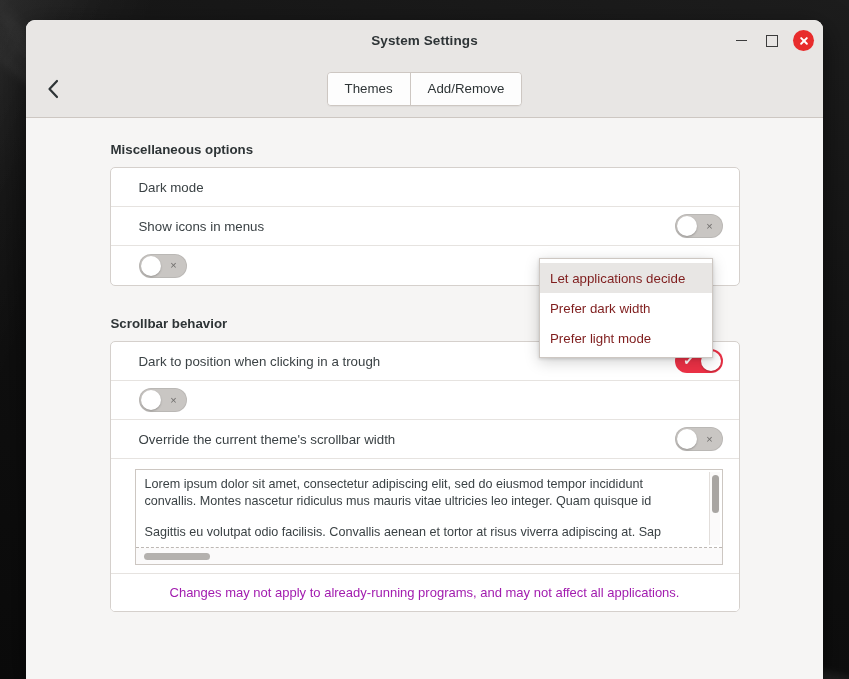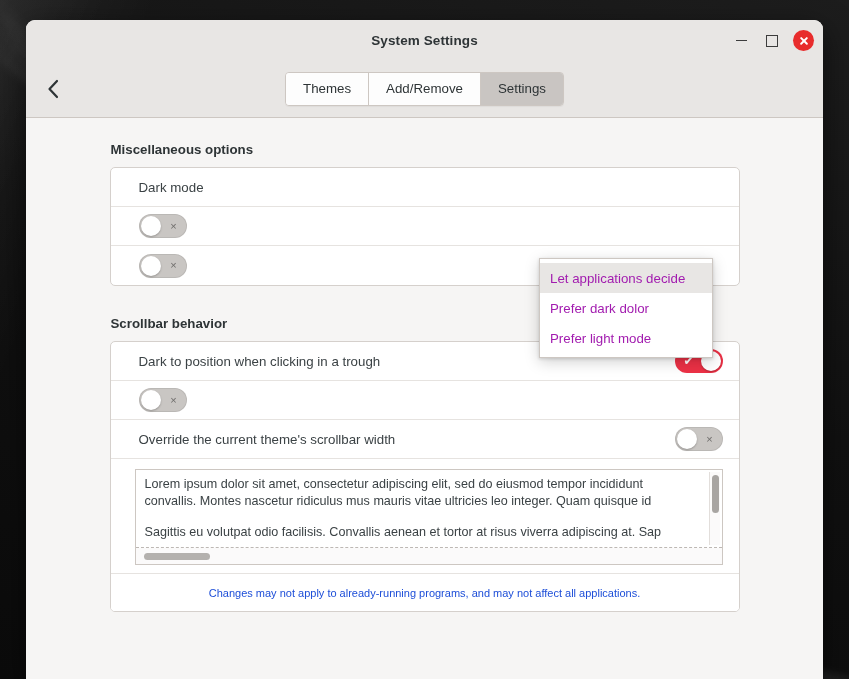--- a/index.html
+++ b/index.html
@@ -298,43 +298,43 @@
   }
 
   .footer-row {
     height: 37px;
     display: flex;
     align-items: center;
     justify-content: center;
     background: #ffffff;
   }
   .footer-text {
-    font-size: 11px;
-    color: #1d4ed8;
+    font-size: 13px;
+    color: #a21caf;
   }
 
   
   .dropdown {
     position: absolute;
     left: 513px;
     top: 140px;
     width: 174px;
     background: #ffffff;
     border: 1px solid #cdc7c2;
     box-shadow: 0 4px 14px rgba(0,0,0,0.18), 0 1px 3px rgba(0,0,0,0.15);
     padding: 4px 0;
     z-index: 50;
   }
   .dd-item {
     height: 30px;
     display: flex;
     align-items: center;
     padding: 0 10px 0 10px;
     font-size: 13.3px;
-    color: #a21caf;
+    color: #7f1d1d;
     white-space: nowrap;
   }
   .dd-item.selected { background: #e8e6e4; }
 </style>
 </head>
 <body>
 
 <div id="desktop">
   <div class="streak s1"></div>
   <div class="streak s2"></div>
@@ -355,33 +355,33 @@
 
   <div class="toolbar">
     <div class="back-btn">
       <svg width="15" height="22" viewBox="0 0 15 22" aria-hidden="true">
         <polyline points="11,3 3.5,11 11,19" fill="none" stroke="#2e3436" stroke-width="2.2" stroke-linecap="round" stroke-linejoin="round"></polyline>
       </svg>
     </div>
     <div class="tabs">
       <div class="tab">Themes</div>
       <div class="tab">Add/Remove</div>
-      <div class="tab active">Settings</div>
     </div>
   </div>
 
   <div class="page">
     <div class="inner">
 
       <div class="section-title">Miscellaneous options</div>
       <div class="card">
         <div class="row">
           <div class="row-label">Dark mode</div>
         </div>
         <div class="row">
+          <div class="row-label">Show icons in menus</div>
           <div class="switch off">
             <span class="mark">×</span>
             <span class="knob"></span>
           </div>
         </div>
         <div class="row">
           <div class="switch off">
             <span class="mark">×</span>
             <span class="knob"></span>
           </div>
@@ -433,18 +433,18 @@
 
         <div class="footer-row">
           <div class="footer-text">Changes may not apply to already-running programs, and may not affect all applications.</div>
         </div>
       </div>
 
     </div>
 
     <div class="dropdown">
       <div class="dd-item selected">Let applications decide</div>
-      <div class="dd-item">Prefer dark dolor</div>
+      <div class="dd-item">Prefer dark width</div>
       <div class="dd-item">Prefer light mode</div>
     </div>
 
   </div>
 </div>
 
 </body></html>

